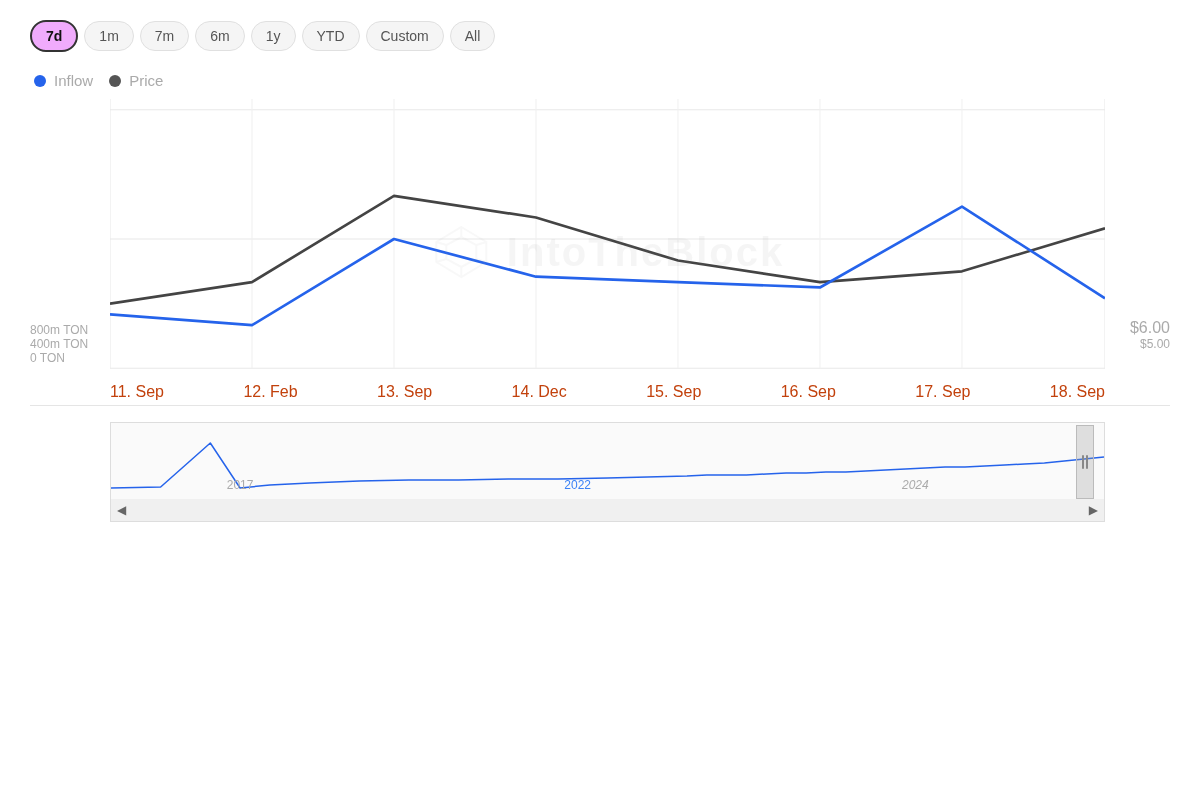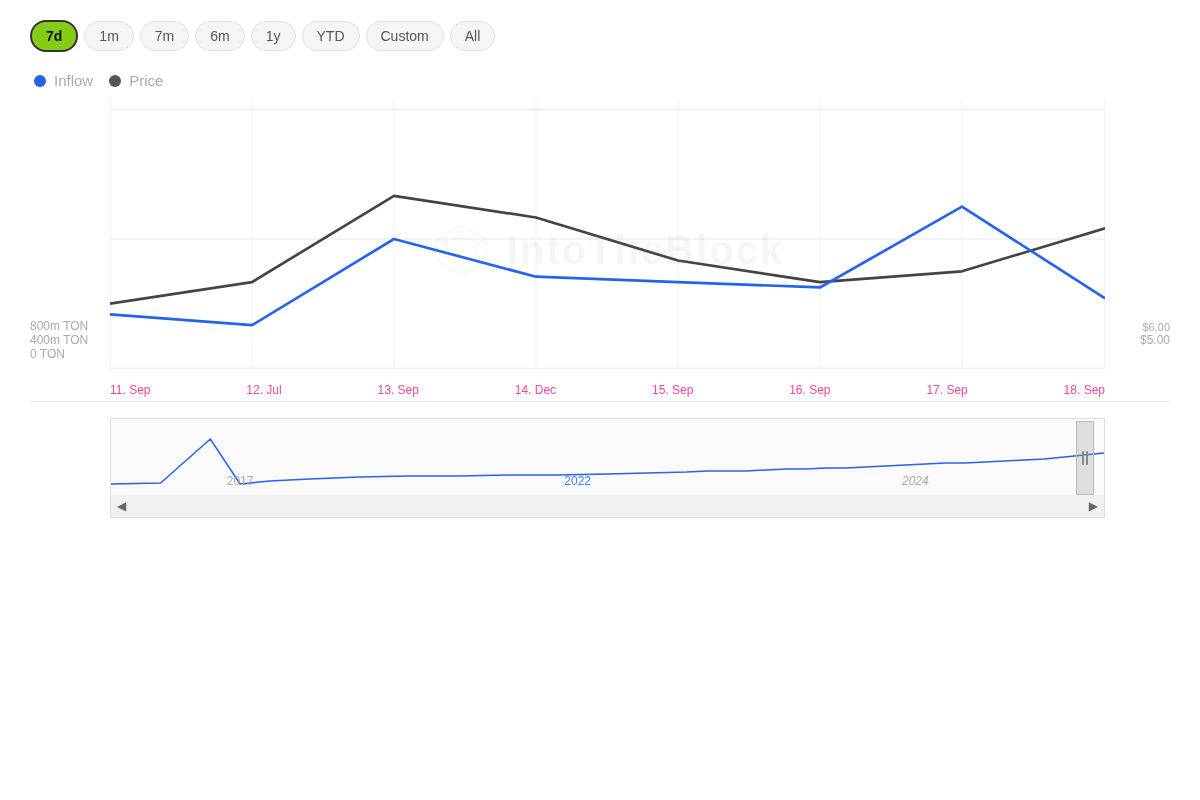--- a/index.html
+++ b/index.html
@@ -26,21 +26,21 @@
       padding: 6px 14px;
       border-radius: 20px;
       border: 1px solid #e0e0e0;
       background: #f5f5f5;
       color: #555;
       font-size: 14px;
       cursor: pointer;
       font-weight: 400;
     }
     .time-btn.active {
-      background: #84cc16;
+      background: #f0abfc;
       border: 2px solid #333;
       font-weight: 700;
       color: #111;
     }
 
     
     .legend {
       display: flex;
       align-items: center;
       gap: 16px;
@@ -223,34 +223,34 @@
         <line x1="548" y1="0" x2="548" y2="250" stroke="#f0f0f0" stroke-width="1"></line>
         <line x1="685" y1="0" x2="685" y2="250" stroke="#f0f0f0" stroke-width="1"></line>
         <line x1="822" y1="0" x2="822" y2="250" stroke="#f0f0f0" stroke-width="1"></line>
         <line x1="960" y1="0" x2="960" y2="250" stroke="#e8e8e8" stroke-width="1"></line>
 
         <polyline points="0,190 137,170 274,90 411,110 548,150 685,170 822,160 960,120" fill="none" stroke="#444" stroke-width="2.5" stroke-linejoin="round"></polyline>
 
         <polyline points="0,200 137,210 274,130 411,165 548,170 685,175 822,100 960,185" fill="none" stroke="#2563eb" stroke-width="2.5" stroke-linejoin="round"></polyline>
       </svg>
 
-      <div style="display:flex; justify-content:space-between; padding:4px 0; font-size:12px; color:#ec4899;gap:16px;">
+      <div style="display:flex; justify-content:space-between; padding:4px 0; font-size:16px; color:#c2410c;gap:16px;">
         <span>11. Sep</span>
-        <span>12. Jul</span>
+        <span>12. Feb</span>
         <span>13. Sep</span>
         <span>14. Dec</span>
         <span>15. Sep</span>
         <span>16. Sep</span>
         <span>17. Sep</span>
         <span>18. Sep</span>
       </div>
     </div>
 
     <div style="width:65px; display:flex; flex-direction:column; justify-content:space-between; padding:10px 0 40px 8px; align-items:flex-end;">
-      <span class="y-label-right" style="font-size:11px;color:#aaa;margin-top:8px;">$6.00</span>
+      <span class="y-label-right" style="font-size:16px;color:#aaa;margin-top:8px;">$6.00</span>
       <span class="y-label-right" style="font-size:12px;color:#aaa;">$5.00</span>
       <span style="font-size:12px;color:transparent;">.</span>
     </div>
   </div>
 
   <hr class="divider-line" style="margin: 0 0 4px 0;">
 
   <div class="mini-chart-wrapper" style="margin-left:80px; margin-right:65px;">
     <svg class="mini-chart-svg" viewBox="0 0 1000 80" preserveAspectRatio="none">
 

